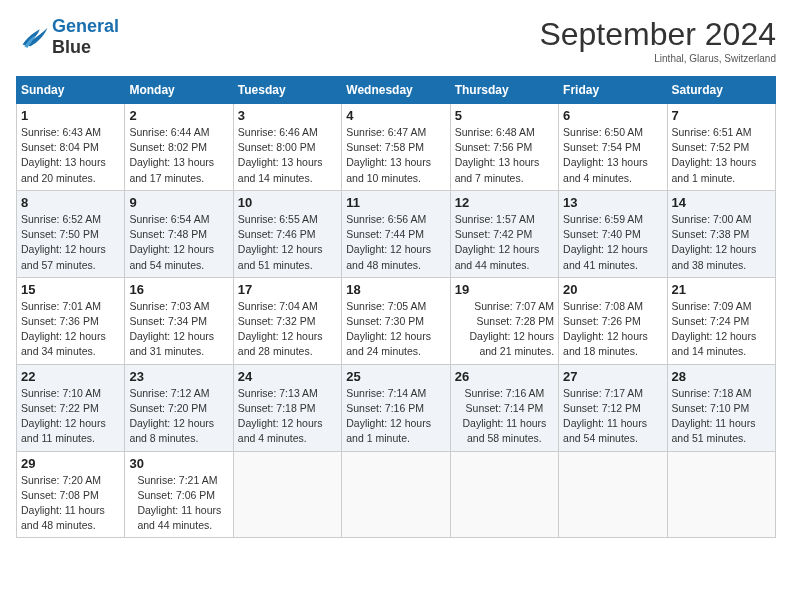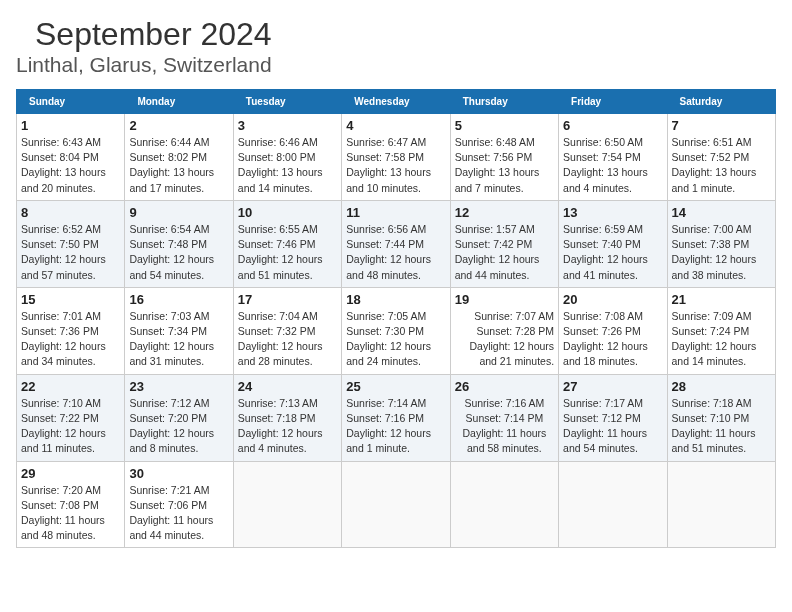--- a/index.html
+++ b/index.html
@@ -27,34 +27,34 @@
     }
     .title-block {
       text-align: right;
     }
     .month-title {
       font-size: 32px;
       font-weight: normal;
       color: #333;
     }
     .location {
-      font-size: 21px;
+      font-size: 10px;
       color: #555;
     }
     .calendar {
       width: 100%;
       border-collapse: collapse;
       font-size: 11px;
     }
     .calendar th {
       background: #1a6faf;
       color: #fff;
-      padding: 6px 12px;
+      padding: 6px 4px;
       text-align: left;
-      font-size: 10px;
+      font-size: 12px;
       font-weight: bold;
       border: 1px solid #1a6faf;
     }
     .calendar td {
       border: 1px solid #ccc;
       vertical-align: top;
       padding: 4px 4px;
       width: 108px;
       min-height: 80px;
       background: #fff;
@@ -78,20 +78,30 @@
       font-size: 10.5px;
     }
     .empty-cell {
       background: #f9f9f9 !important;
     }
   </style>
 </head>
 <body>
 
 <div class="header">
+  <div class="logo">
+    <svg class="logo-bird" viewBox="0 0 40 36" xmlns="http://www.w3.org/2000/svg">
+      <path d="M8 28 C12 20, 20 14, 30 8 C28 14, 24 18, 20 22 C26 18, 34 12, 40 6 C36 16, 28 24, 18 30 Z" fill="#1a6faf"></path>
+      <path d="M10 30 C14 24, 18 20, 24 16 C22 22, 18 26, 14 32 Z" fill="#4a9fd4"></path>
+    </svg>
+    <div>
+      <div style="font-size:18px;font-weight:bold;color:#1a6faf;">General</div>
+      <div style="font-size:18px;font-weight:bold;color:#333;">Blue</div>
+    </div>
+  </div>
   <div class="title-block">
     <div class="month-title">September 2024</div>
     <div class="location">Linthal, Glarus, Switzerland</div>
   </div>
 </div>
 
 <table class="calendar">
   <thead>
     <tr>
     <th>Sunday</th>
@@ -311,21 +321,21 @@
       <tr>
         <td>
           <span class="day-number">29</span>
           <div class="day-info" style="white-space: pre-line;">Sunrise: 7:20 AM
 Sunset: 7:08 PM
 Daylight: 11 hours
 and 48 minutes.</div>
         </td>
         <td>
           <span class="day-number">30</span>
-          <div class="day-info" style="white-space: pre-line;">Sunrise: 7:21 AM
+          <div class="day-info" style="white-space: pre-line; margin-left: 8px;">Sunrise: 7:21 AM
 Sunset: 7:06 PM
 Daylight: 11 hours
 and 44 minutes.</div>
         </td>
         <td class="empty-cell"></td>
         <td class="empty-cell"></td>
         <td class="empty-cell"></td>
         <td class="empty-cell"></td>
         <td class="empty-cell"></td>
       </tr>

